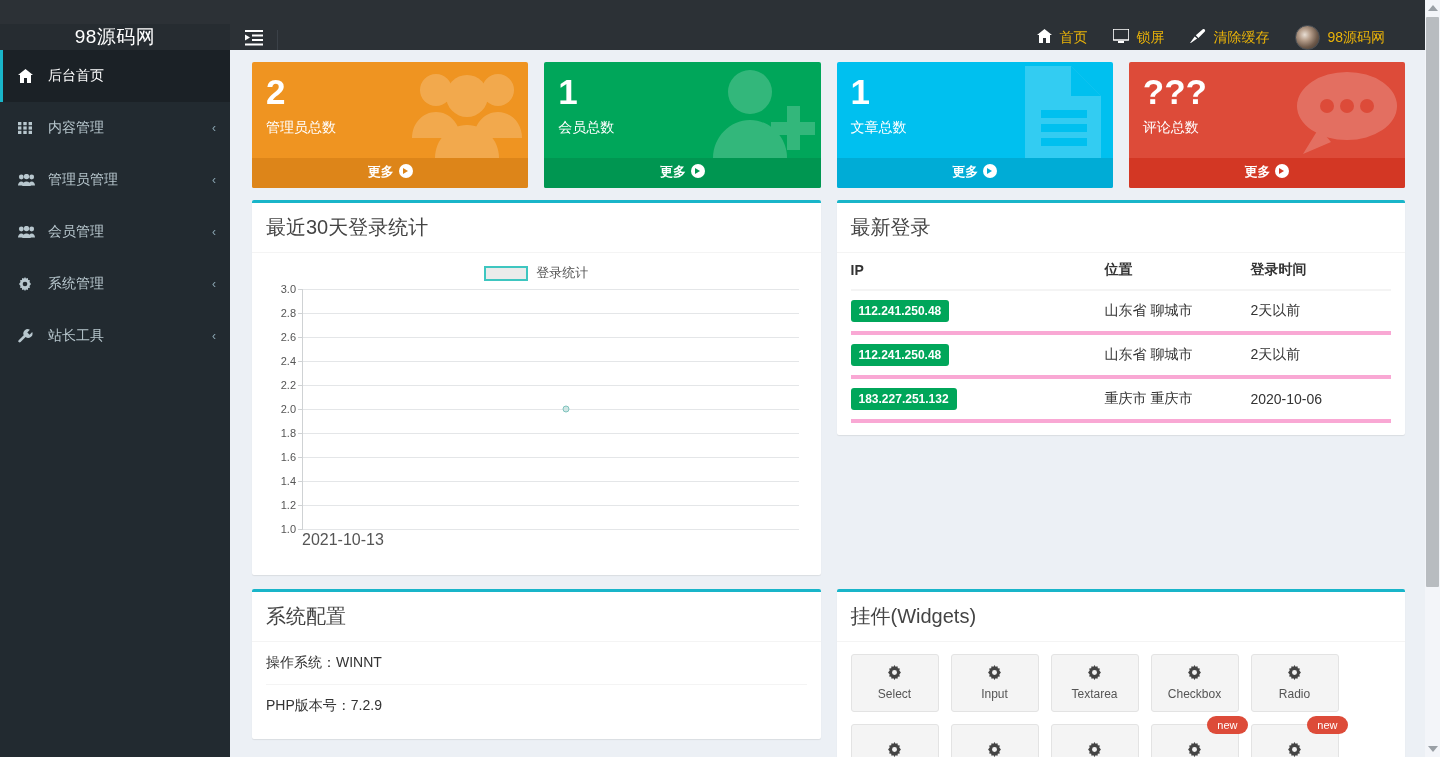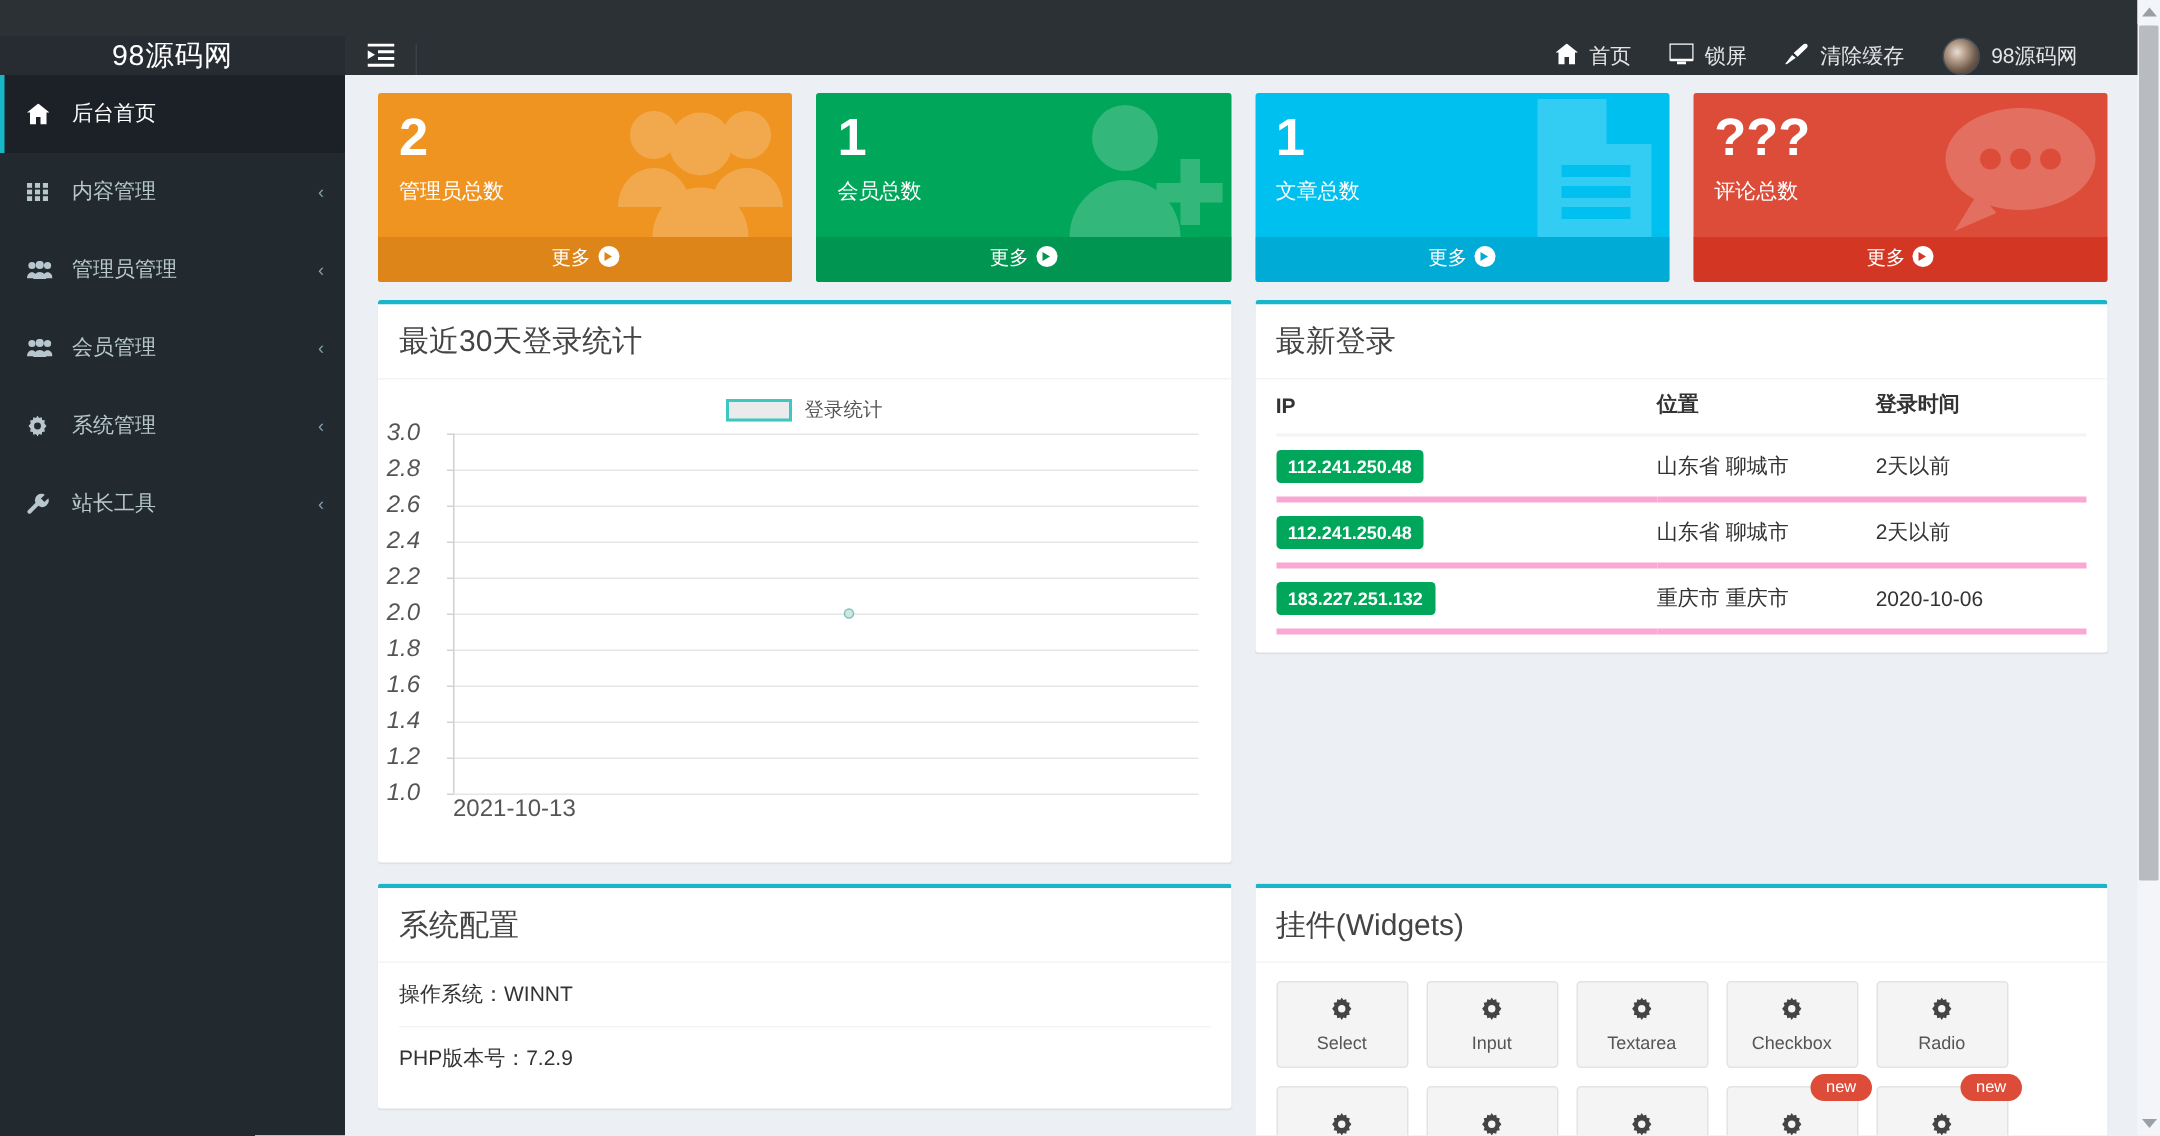--- a/index.html
+++ b/index.html
@@ -23,21 +23,21 @@
   }
   .sidebar-toggle {
     width: 48px; display: flex; align-items: center; justify-content: center;
     border-right: 1px solid #3b4148; cursor: pointer;
   }
   .sidebar-toggle svg { fill: #fff; }
   .topbar-spacer { flex: 1; }
   .topnav { display: flex; align-items: center; padding-right: 55px; gap: 26px; }
   .topnav-item {
     display: flex; align-items: center; gap: 7px;
-    color: #e5e5e5; font-size: 14px; cursor: pointer; white-space: nowrap;
+    color: #eab308; font-size: 14px; cursor: pointer; white-space: nowrap;
   }
   .topnav-item svg { fill: #fff; }
   .avatar {
     width: 25px; height: 25px; border-radius: 50%;
     background:
       radial-gradient(circle at 38% 38%, #e8ded4 0%, #b79f8c 28%, #6e5a4b 62%, #3b3028 100%);
     border: 1px solid #4a5057; overflow: hidden; flex: none;
   }
 
   
@@ -78,21 +78,21 @@
   .card-wrap { width: 25%; padding: 0 8px; }
   .card { border-radius: 2px; overflow: hidden; color: #fff; }
   .card-body { position: relative; padding: 12px 14px 16px 14px; height: 96px; overflow: hidden; }
   .card-num { font-size: 35px; font-weight: bold; line-height: 1; }
   .card-label { font-size: 14px; margin-top: 10px; }
   .card-icon {
     position: absolute; right: 6px; top: 4px; opacity: .20;
   }
   .card-footer {
     display: block; text-align: center; padding: 5px 0 7px;
-    font-size: 13px; color: #fff; text-decoration: none; cursor: pointer;
+    font-size: 13px; color: #fff; text-decoration: none; cursor: pointer; font-weight: bold;
   }
   .card-footer .arr {
     display: inline-block; width: 14px; height: 14px; border-radius: 50%;
     background: #fff; position: relative; vertical-align: -2px; margin-left: 5px;
   }
   .card-footer .arr::after {
     content: ""; position: absolute; left: 4px; top: 4px;
     width: 0; height: 0; border-left: 5px solid currentColor;
     border-top: 3px solid transparent; border-bottom: 3px solid transparent;
   }
@@ -119,22 +119,22 @@
   }
   .legend-box {
     width: 44px; height: 15px; background: #ebebeb; border: 2px solid #3ec6c0;
   }
   .legend-label { font-size: 13px; color: #555; }
   .plot { position: relative; height: 260px; }
   .ylabels {
     position: absolute; left: 0; top: 0; bottom: 20px; width: 32px;
   }
   .ytick {
-    position: absolute; right: 18px; transform: translateY(-50%);
-    font-size: 16px; color: #555; white-space: nowrap; font-style: italic;
+    position: absolute; right: 2px; transform: translateY(-50%);
+    font-size: 11px; color: #555; white-space: nowrap;
   }
   .grid {
     position: absolute; left: 36px; right: 8px; top: 0; bottom: 20px;
     border-left: 1px solid #cfd2d4;
   }
   .gridline {
     position: absolute; left: 0; right: 0; height: 1px; background: #e4e6e8;
   }
   .tickmark {
     position: absolute; left: -5px; width: 5px; height: 1px; background: #cfd2d4;

